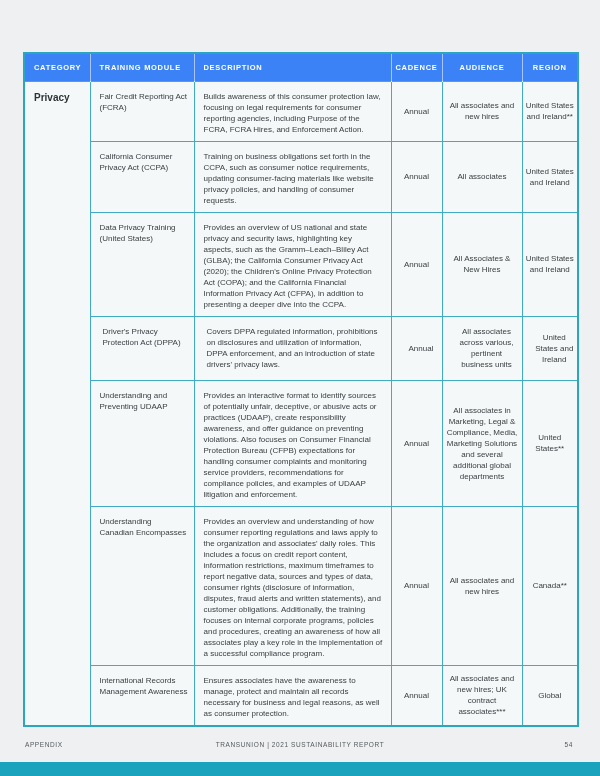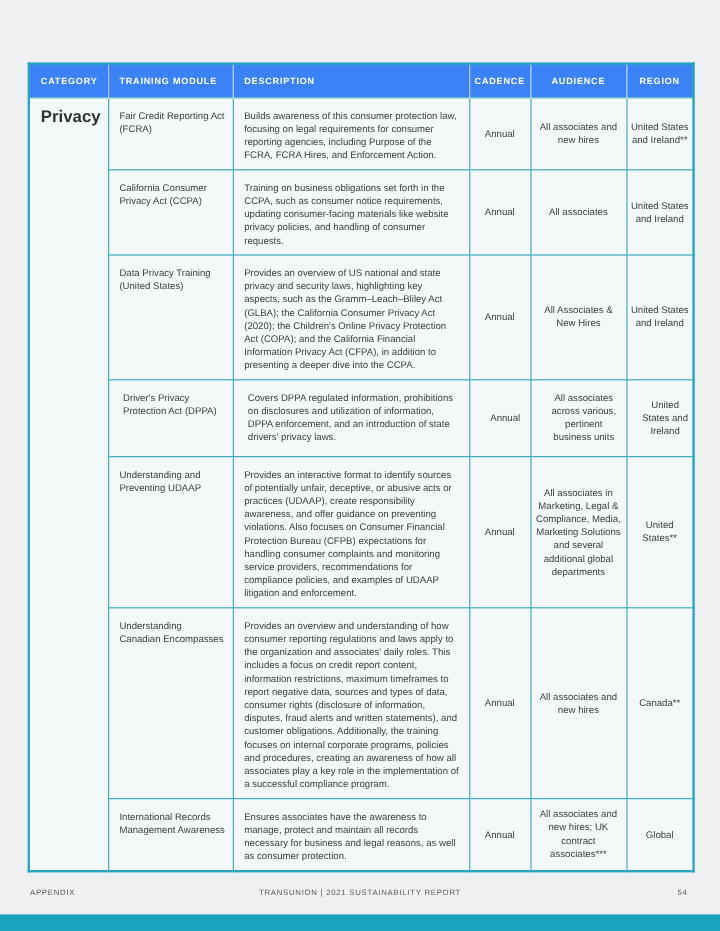--- a/index.html
+++ b/index.html
@@ -46,21 +46,21 @@
 
   tbody td {
     border: 1px solid #3FACC3;
     vertical-align: top;
     color: #3C4043;
     font-size: 8px;
     line-height: 11px;
     background: #F4F8F9;
   }
   td.cat {
-    font-size: 14px;
+    font-size: 10px;
     font-weight: bold;
     color: #2F3336;
     padding: 10px 4px 0 9px;
   }
   td.module { padding: 9px 6px 6px 9px; }
   td.desc   { padding: 9px 8px 6px 9px; }
   td.mid {
     vertical-align: middle;
     text-align: center;
     padding: 4px 3px;

